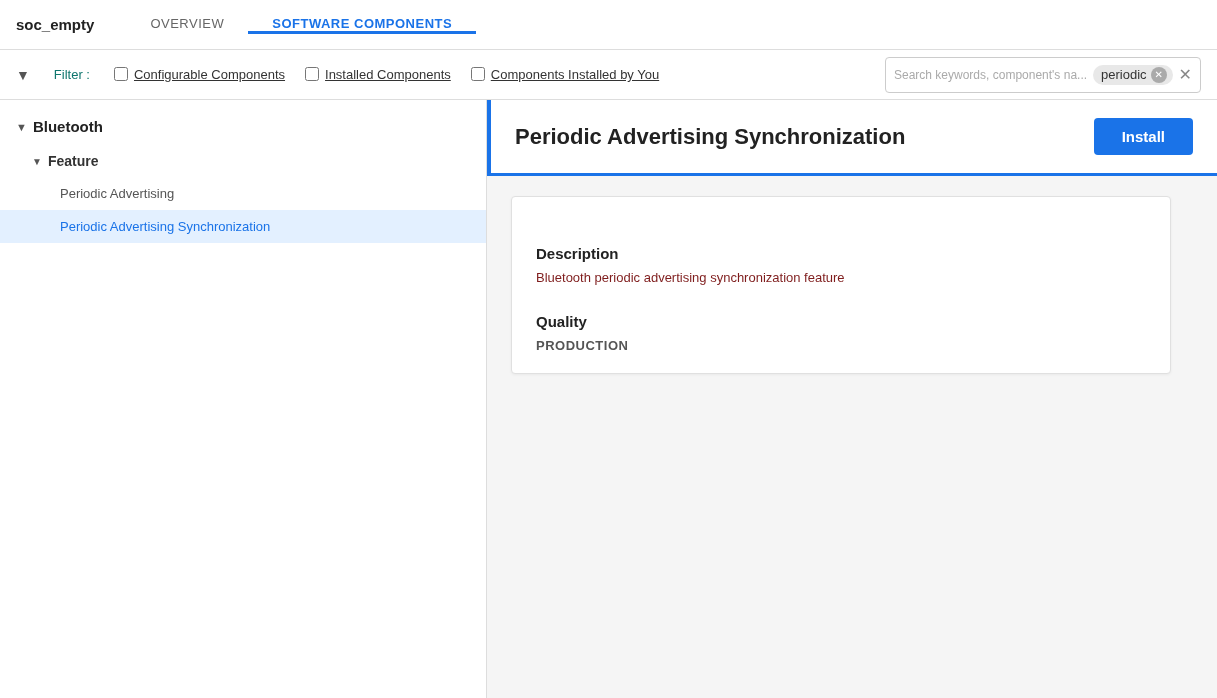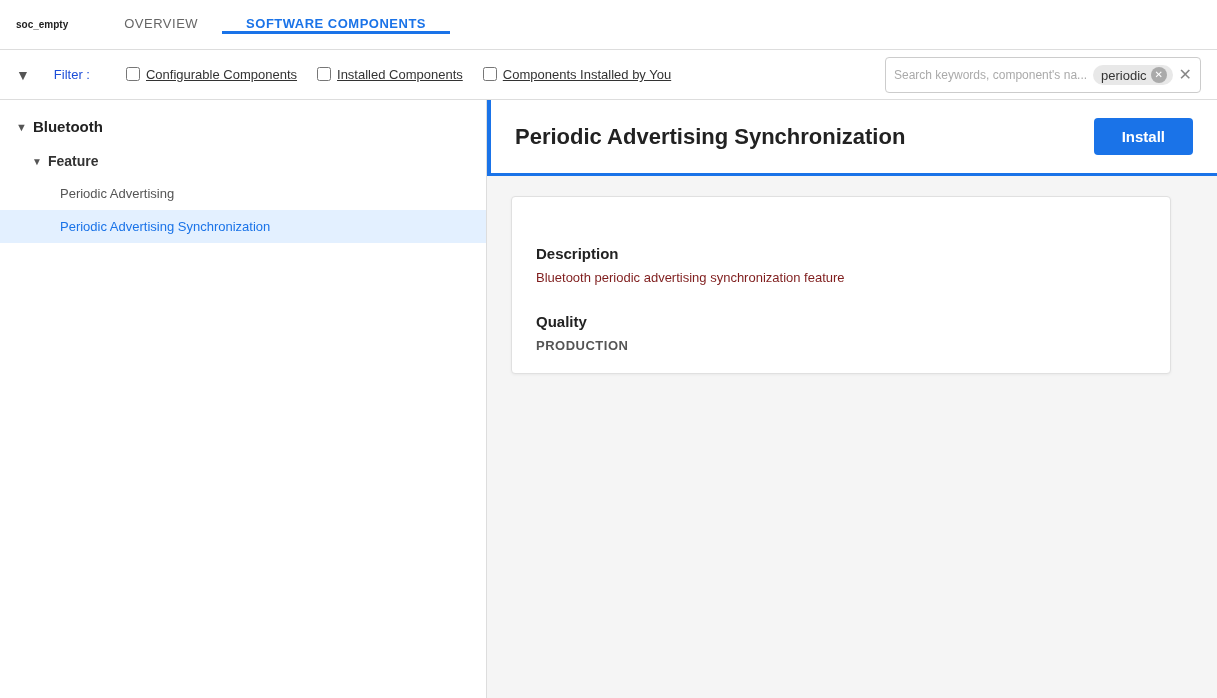--- a/index.html
+++ b/index.html
@@ -9,21 +9,21 @@
     .top-nav {
       display: flex;
       align-items: center;
       background: #fff;
       border-bottom: 1px solid #ddd;
       height: 50px;
       padding: 0 16px;
     }
     .app-title {
       font-weight: bold;
-      font-size: 10px;
+      font-size: 15px;
       margin-right: 32px;
       color: #222;
     }
     .nav-tabs {
       display: flex;
       gap: 0;
       height: 100%;
       align-items: center;
     }
     .nav-tab {
@@ -54,22 +54,22 @@
       gap: 20px;
       height: 50px;
     }
     .filter-icon {
       color: #555;
       font-size: 14px;
       margin-right: 4px;
     }
     .filter-label {
       font-size: 13px;
-      color: #1d4ed8;
-      margin-right: 16px;
+      color: #0f766e;
+      margin-right: 4px;
     }
     .filter-item {
       display: flex;
       align-items: flex-start;
       gap: 6px;
       font-size: 13px;
       color: #333;
       text-decoration: underline;
     }
     .filter-item input[type="checkbox"] {
@@ -90,21 +90,21 @@
       gap: 6px;
     }
     .search-placeholder-text {
       font-size: 12px;
       color: #aaa;
       white-space: nowrap;
       text-align: center;
     }
     .search-tag {
       display: flex;
-      align-items: flex-end;
+      align-items: center;
       background: #e8e8e8;
       border-radius: 12px;
       padding: 2px 6px 2px 8px;
       font-size: 13px;
       color: #333;
       gap: 4px;
     }
     .search-tag-close {
       width: 16px;
       height: 16px;

